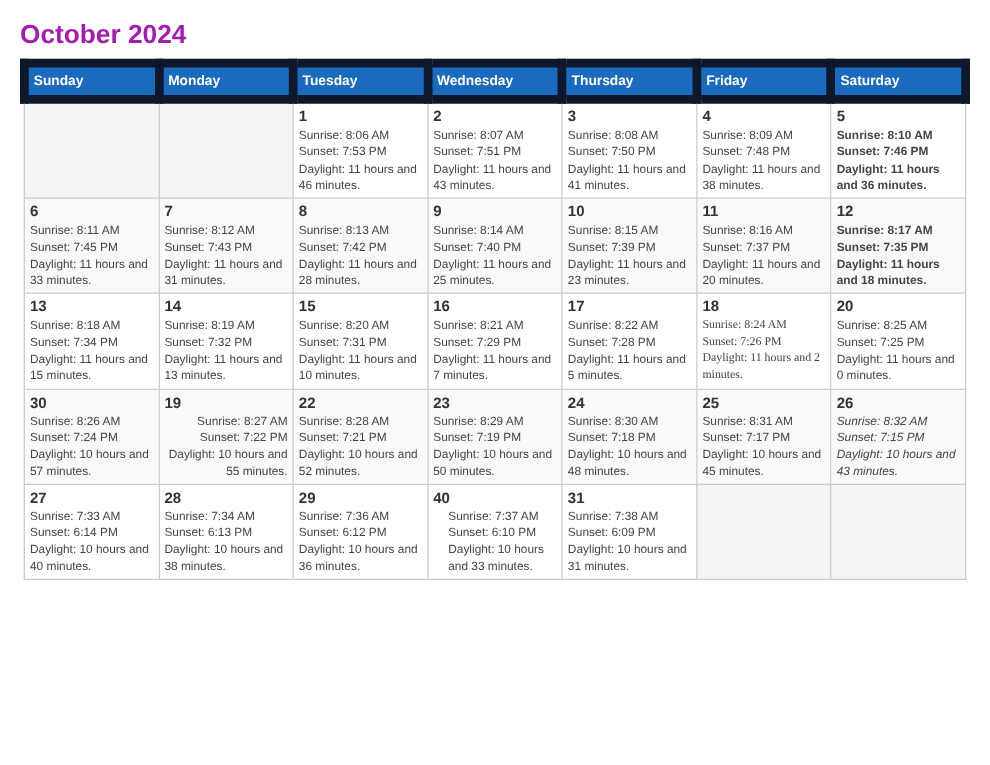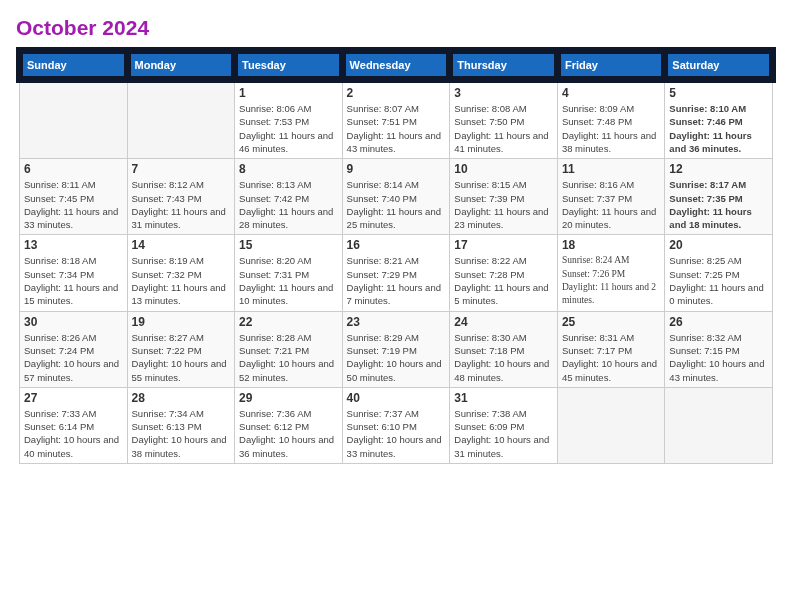--- a/index.html
+++ b/index.html
@@ -232,21 +232,21 @@
       </tr>
       <tr class="row-shade">
         <td>
           <div class="day-number">30</div>
           <div class="day-info" style="white-space: pre-line;">Sunrise: 8:26 AM
 Sunset: 7:24 PM
 Daylight: 10 hours and 57 minutes.</div>
         </td>
         <td>
           <div class="day-number">19</div>
-          <div class="day-info" style="white-space: pre-line;">Sunrise: 8:27 AM
+          <div class="day-info" style="white-space: pre-line; text-align: right;">Sunrise: 8:27 AM
 Sunset: 7:22 PM
 Daylight: 10 hours and 55 minutes.</div>
         </td>
         <td>
           <div class="day-number">22</div>
           <div class="day-info" style="white-space: pre-line;">Sunrise: 8:28 AM
 Sunset: 7:21 PM
 Daylight: 10 hours and 52 minutes.</div>
         </td>
         <td>
@@ -262,21 +262,21 @@
 Daylight: 10 hours and 48 minutes.</div>
         </td>
         <td>
           <div class="day-number">25</div>
           <div class="day-info" style="white-space: pre-line;">Sunrise: 8:31 AM
 Sunset: 7:17 PM
 Daylight: 10 hours and 45 minutes.</div>
         </td>
         <td>
           <div class="day-number">26</div>
-          <div class="day-info" style="white-space: pre-line;">Sunrise: 8:32 AM
+          <div class="day-info" style="white-space: pre-line; font-style: italic;">Sunrise: 8:32 AM
 Sunset: 7:15 PM
 Daylight: 10 hours and 43 minutes.</div>
         </td>
       </tr>
       <tr>
         <td>
           <div class="day-number">27</div>
           <div class="day-info" style="white-space: pre-line;">Sunrise: 7:33 AM
 Sunset: 6:14 PM
 Daylight: 10 hours and 40 minutes.</div>
@@ -288,21 +288,21 @@
 Daylight: 10 hours and 38 minutes.</div>
         </td>
         <td>
           <div class="day-number">29</div>
           <div class="day-info" style="white-space: pre-line;">Sunrise: 7:36 AM
 Sunset: 6:12 PM
 Daylight: 10 hours and 36 minutes.</div>
         </td>
         <td>
           <div class="day-number">40</div>
-          <div class="day-info" style="white-space: pre-line;">Sunrise: 7:37 AM
+          <div class="day-info" style="white-space: pre-line; margin-left: 12px;">Sunrise: 7:37 AM
 Sunset: 6:10 PM
 Daylight: 10 hours and 33 minutes.</div>
         </td>
         <td>
           <div class="day-number">31</div>
           <div class="day-info" style="white-space: pre-line;">Sunrise: 7:38 AM
 Sunset: 6:09 PM
 Daylight: 10 hours and 31 minutes.</div>
         </td>
         <td class="empty"></td>

